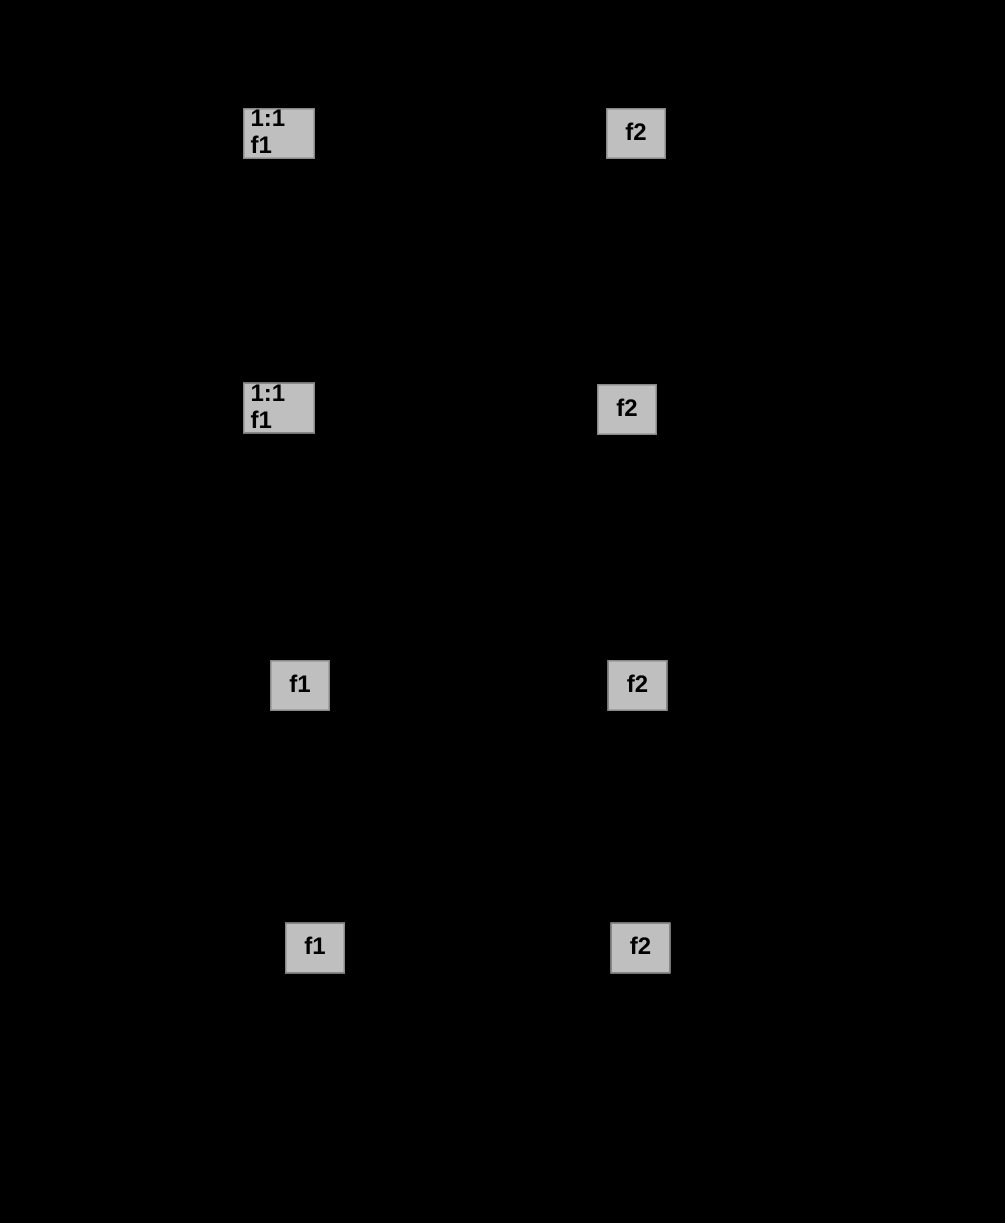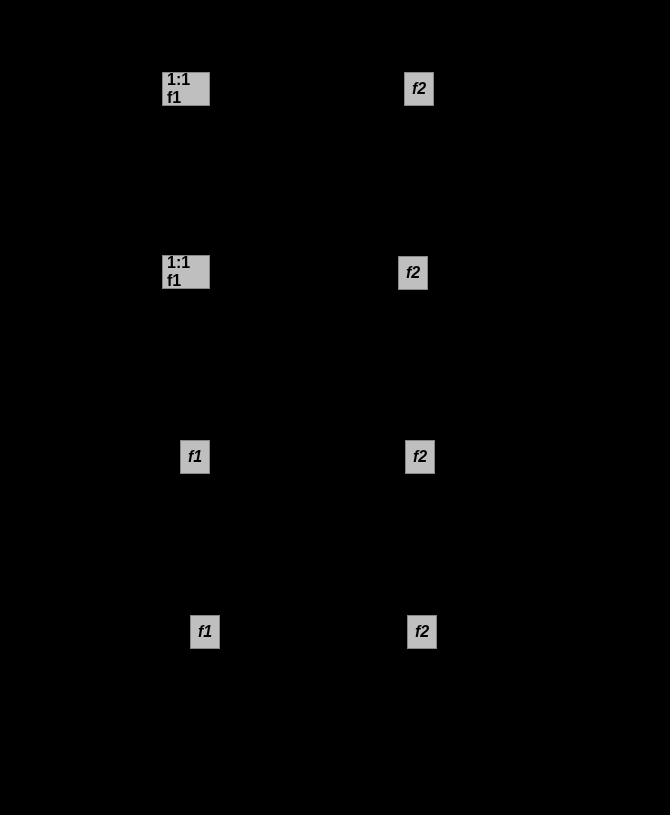--- a/index.html
+++ b/index.html
@@ -20,23 +20,22 @@
       display: flex;
       align-items: center;
       justify-content: center;
       padding: 16px 4px;
     }
     .label-wide {
       width: 48px;
       height: 26px;
     }
     .label-narrow {
-      width: 30px;
+      width: 40px;
       height: 24px;
-      font-style: italic;
     }
   </style>
 </head>
 <body>
 
 <div class="label-box label-wide" style="left:162px; top:72px;">1:1 f1</div>
 <div class="label-box label-narrow" style="left:404px; top:72px;">f2</div>
 
 <div class="label-box label-wide" style="left:162px; top:255px;">1:1 f1</div>
 <div class="label-box label-narrow" style="left:398px; top:256px;">f2</div>

